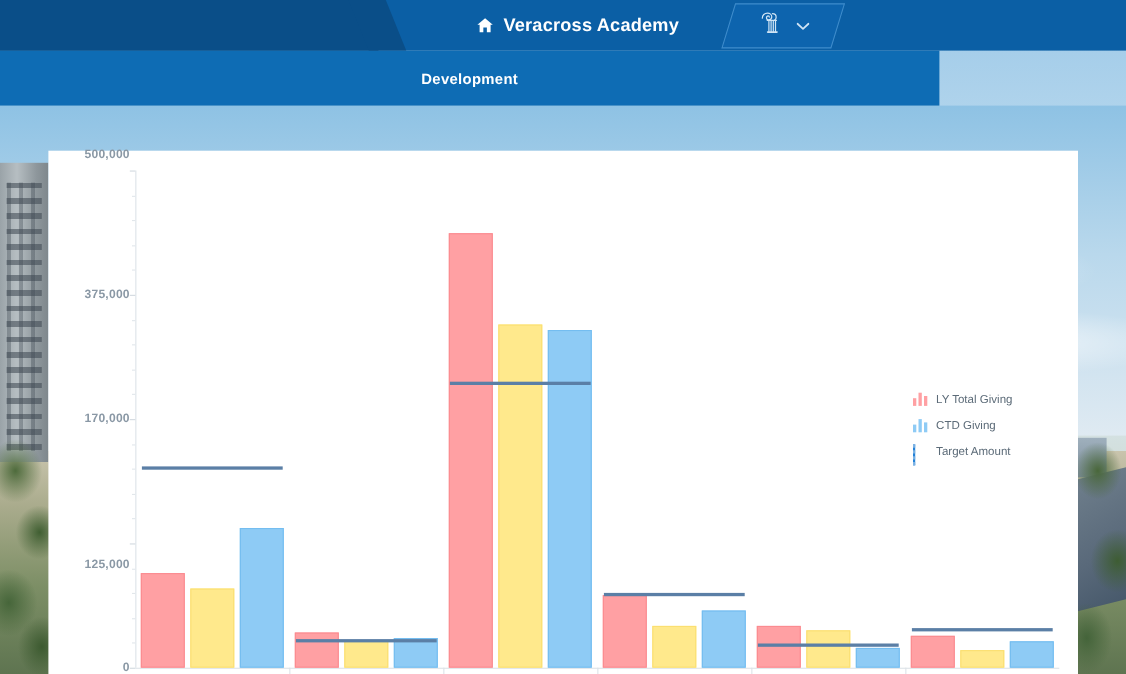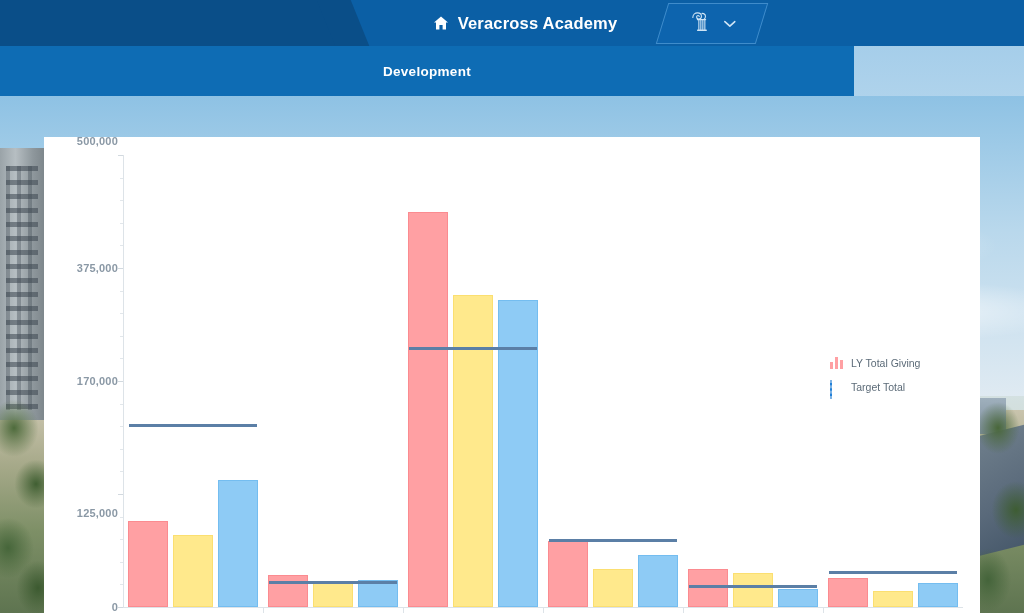--- a/index.html
+++ b/index.html
@@ -230,22 +230,30 @@
       <div class="legend">
           <div class="legend-row">
             <span class="lg-icon">
               <i style="left: 0px; height: 7px; background: rgb(255, 160, 163);"></i>
               <i style="left: 5px; height: 12px; background: rgb(255, 160, 163);"></i>
               <i style="left: 10px; height: 9px; background: rgb(255, 160, 163);"></i>
             </span>
             <span class="legend-text">LY Total Giving</span>
           </div>
           <div class="legend-row">
+            <span class="lg-icon">
+              <i style="left: 0px; height: 7px; background: rgb(142, 203, 245);"></i>
+              <i style="left: 5px; height: 12px; background: rgb(142, 203, 245);"></i>
+              <i style="left: 10px; height: 9px; background: rgb(142, 203, 245);"></i>
+            </span>
+            <span class="legend-text">CTD Giving</span>
+          </div>
+          <div class="legend-row">
             <span class="lg-icon"><span class="lg-swatch" style="background: rgb(34, 129, 216);"></span></span>
-            <span class="legend-text">Target Total</span>
+            <span class="legend-text">Target Amount</span>
           </div>
         </div>
     <div class="ytick" style="top: 470px;"></div>
         <div class="ytick" style="top: 357px;"></div>
         <div class="ytick" style="top: 244px;"></div>
         <div class="ytick" style="top: 131px;"></div>
         <div class="ytick" style="top: 18px;"></div>
         <div class="yminor" style="top: 447.4px;"></div>
         <div class="yminor" style="top: 424.8px;"></div>
         <div class="yminor" style="top: 402.2px;"></div>

